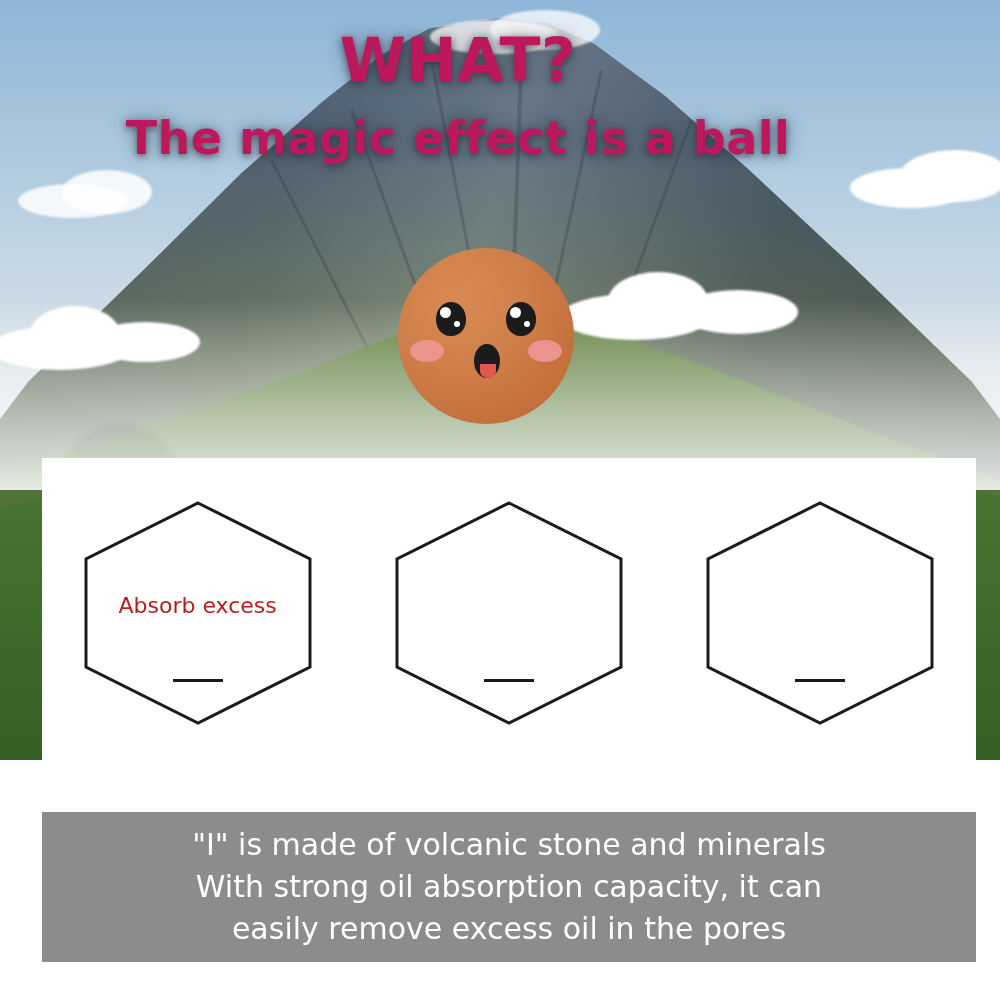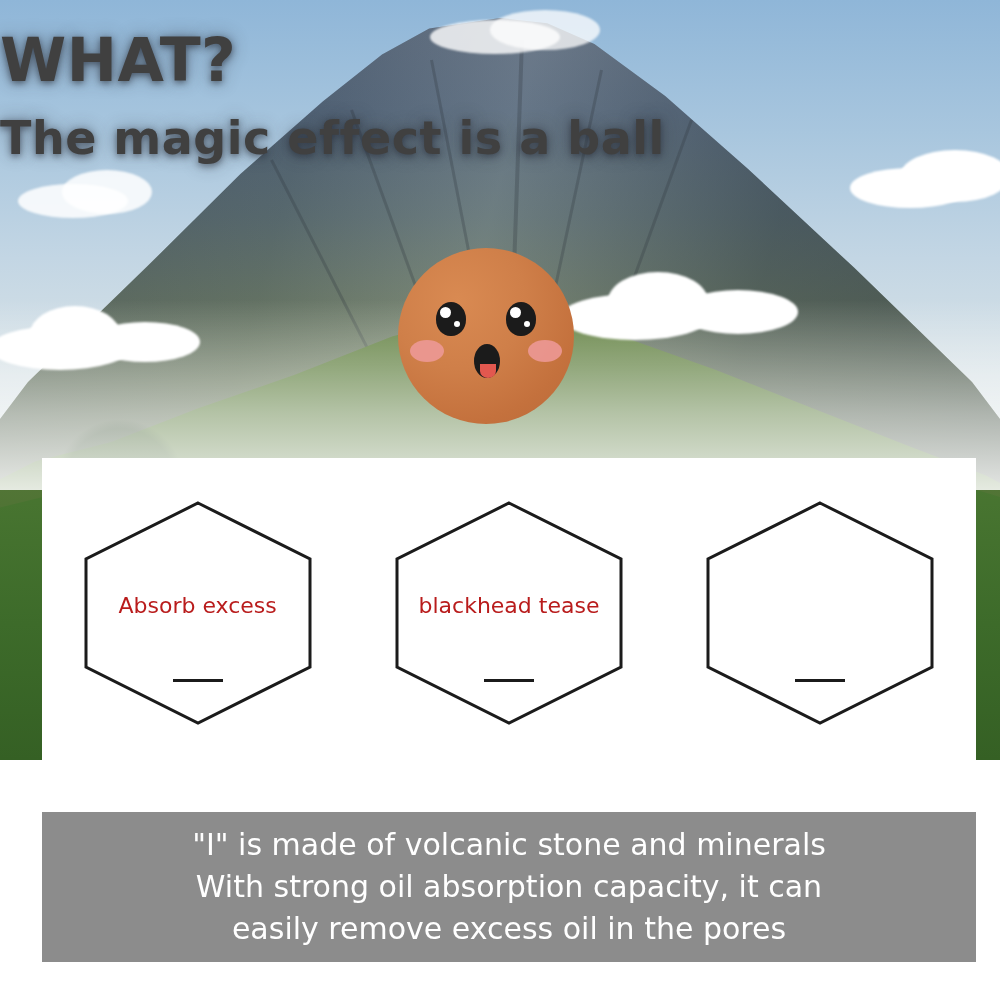--- a/index.html
+++ b/index.html
@@ -32,22 +32,22 @@
   .green-tex{position:absolute;left:0;top:300px;width:1000px;height:460px;
         background:radial-gradient(circle at 12% 40%,rgba(20,50,15,.35) 0 6%,transparent 7%),
                    radial-gradient(circle at 33% 62%,rgba(20,50,15,.28) 0 5%,transparent 6%),
                    radial-gradient(circle at 62% 50%,rgba(20,50,15,.30) 0 6%,transparent 7%),
                    radial-gradient(circle at 86% 66%,rgba(20,50,15,.28) 0 5%,transparent 6%),
                    radial-gradient(circle at 48% 80%,rgba(20,50,15,.25) 0 7%,transparent 8%);}
   .cloud{position:absolute;background:#fff;border-radius:50%;filter:blur(1px);}
   .cloud-grp{position:absolute;filter:blur(.5px);}
 
   
-  .headline{position:absolute;left:0;top:28px;width:916px;text-align:left;
-            color:#404040;font-weight:bold;letter-spacing:.5px;
+  .headline{position:absolute;left:0;top:28px;width:916px;text-align:center;
+            color:#be185d;font-weight:bold;letter-spacing:.5px;
             text-shadow:0 2px 7px rgba(40,45,55,.65),0 0 18px rgba(40,45,55,.45);}
   .headline .l1{font-size:60px;line-height:64px;display:block;}
   .headline .l2{font-size:46px;line-height:76px;display:block;margin-top:8px;}
 
   
   .ball-wrap{position:absolute;left:398px;top:248px;width:176px;height:176px;}
   .ball{position:absolute;inset:0;border-radius:50%;
         background:radial-gradient(circle at 34% 30%,#d98a52 0%,#cf7f49 40%,#c4713d 72%,#b9693a 100%);}
   .cheek{position:absolute;width:34px;height:22px;border-radius:50%;background:#ef9a9a;opacity:.85;}
   .cheek.l{left:12px;top:92px;}
@@ -159,21 +159,20 @@
           <div class="hex-dash"></div>
         </div>
       </div>
 
       <div class="hex-cell">
         <div class="hex">
           <svg width="232" height="228" viewBox="0 0 232 228">
             <polygon points="116,4 228,60 228,168 116,224 4,168 4,60" fill="none" stroke="#1b1b1b" stroke-width="3"></polygon>
           </svg>
           <div class="hex-label">
-            <div>blackhead tease</div>
           </div>
           <div class="hex-dash"></div>
         </div>
       </div>
 
       <div class="hex-cell">
         <div class="hex">
           <svg width="232" height="228" viewBox="0 0 232 228">
             <polygon points="116,4 228,60 228,168 116,224 4,168 4,60" fill="none" stroke="#1b1b1b" stroke-width="3"></polygon>
           </svg>

